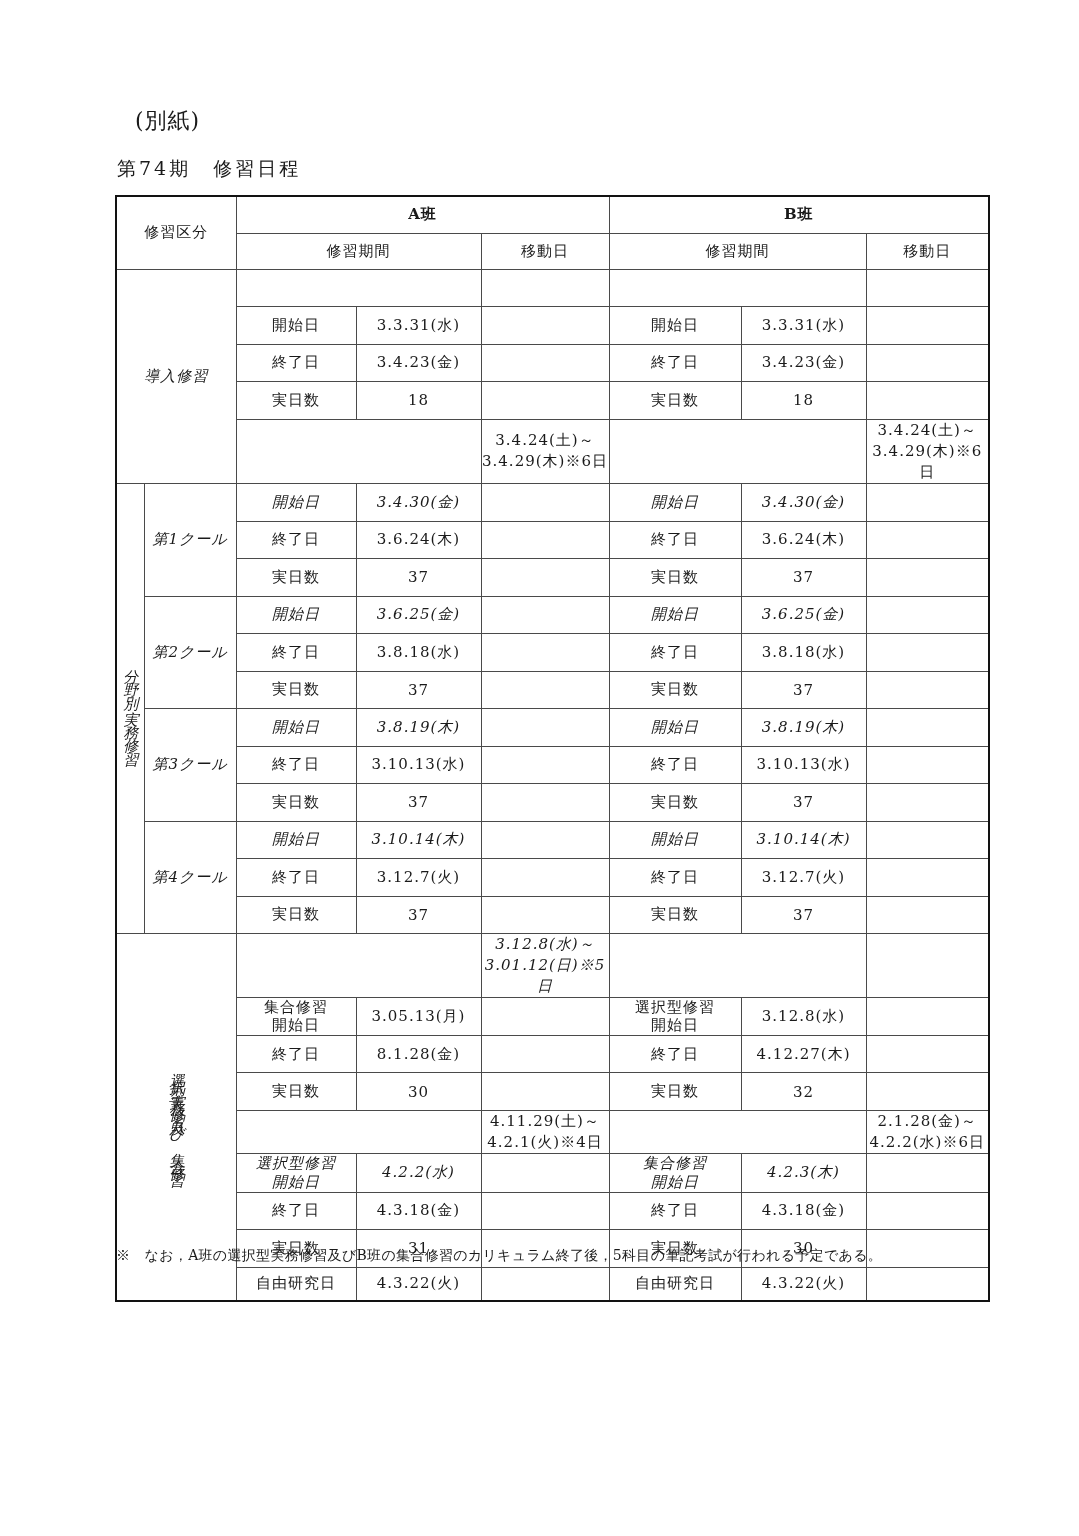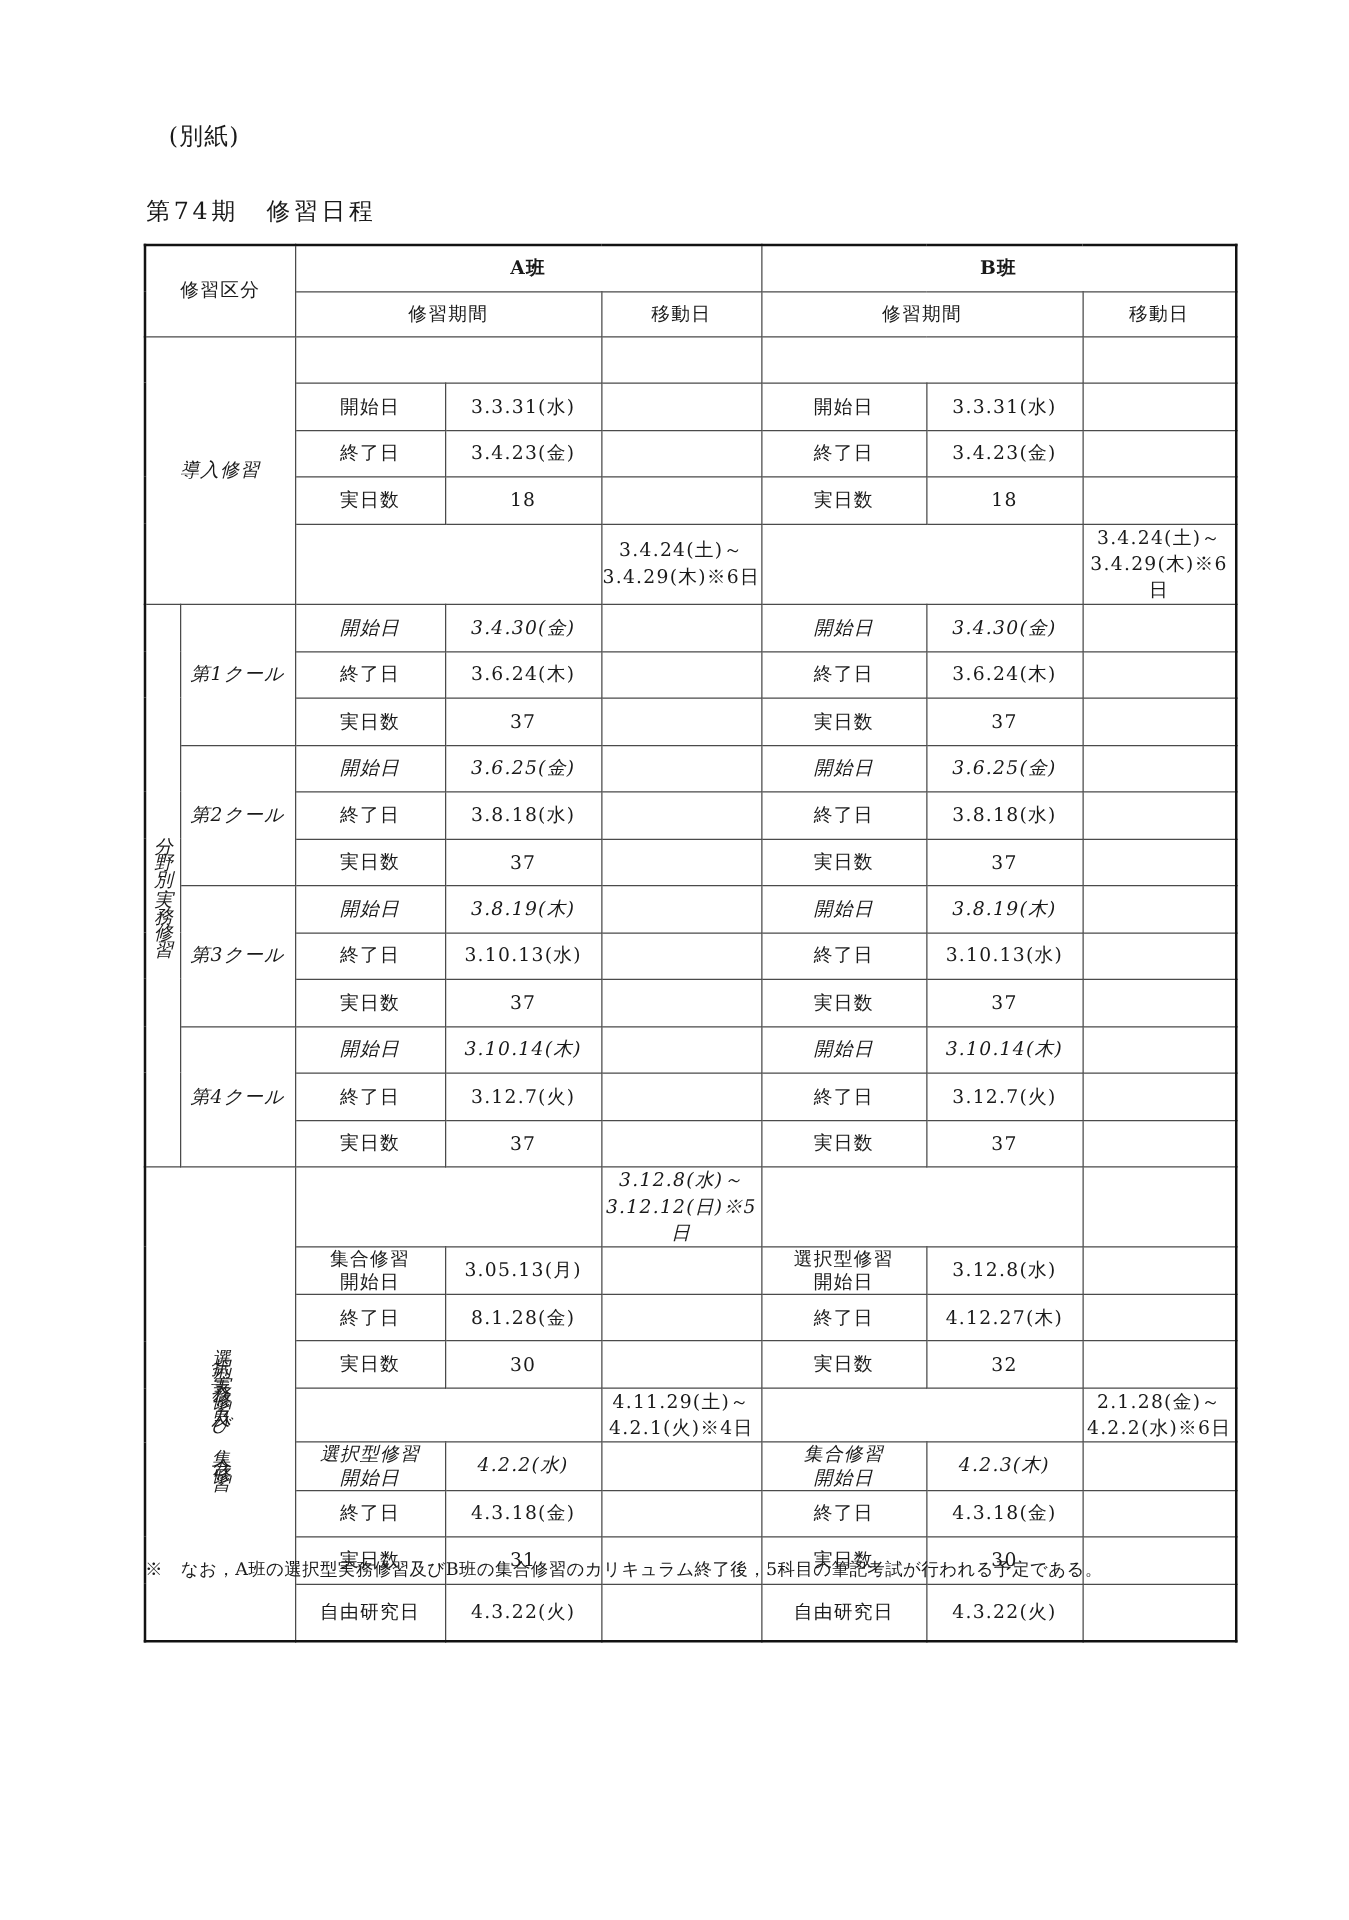--- a/index.html
+++ b/index.html
@@ -1,21 +1,21 @@
 <!DOCTYPE html>
 <html lang="ja"><head>
 <meta charset="utf-8">
 <style>
   html,body{margin:0;padding:0;}
   body{
     width:1079px;height:1536px;position:relative;overflow:hidden;
     background:#ffffff;color:#1a1a1a;
     font-family:"DejaVu Serif","Liberation Serif",serif;
   }
-  .attachment{position:absolute;left:135px;top:96px;font-size:19px;letter-spacing:1px;}
+  .attachment{position:absolute;left:135px;top:106px;font-size:22px;letter-spacing:1px;}
   .doc-title{position:absolute;left:117px;top:156px;font-size:19px;letter-spacing:3px;}
   .footnote{position:absolute;left:116px;top:1247px;font-size:14px;letter-spacing:0.3px;white-space:nowrap;}
 
   table.sched{
     position:absolute;left:115px;top:195px;
     border-collapse:collapse;table-layout:fixed;
     width:875px;
     border:2.5px solid #121212;
   }
   table.sched td{
@@ -218,21 +218,21 @@
     <td class="val">37</td>
     <td></td>
   </tr>
 
   <tr style="height:38px">
     <td colspan="2" rowspan="9" class="tt">
       <span class="vtext vt-elect">選択型実務修習及び集合修習</span>
     </td>
     <td colspan="2" class="tl tt"></td>
     <td class="mv tt">3.12.8(水)～
-3.12.12(日)※5日</td>
+3.01.12(日)※5日</td>
     <td colspan="2" class="tl tt"></td>
     <td class="tt"></td>
   </tr>
   <tr style="height:38px">
     <td class="lab2 tl">集合修習
 開始日</td>
     <td class="val">3.05.13(月)</td>
     <td></td>
     <td class="lab2 tl">選択型修習
 開始日</td>
@@ -282,21 +282,21 @@
     <td></td>
   </tr>
   <tr style="height:38px">
     <td class="lab tl">実日数</td>
     <td class="val">31</td>
     <td></td>
     <td class="lab tl">実日数</td>
     <td class="val">30</td>
     <td></td>
   </tr>
-  <tr style="height:46px">
+  <tr style="height:34px">
     <td class="lab tl">自由研究日</td>
     <td class="val">4.3.22(火)</td>
     <td></td>
     <td class="lab tl">自由研究日</td>
     <td class="val">4.3.22(火)</td>
     <td></td>
   </tr>
 </tbody>
   </table>
 

